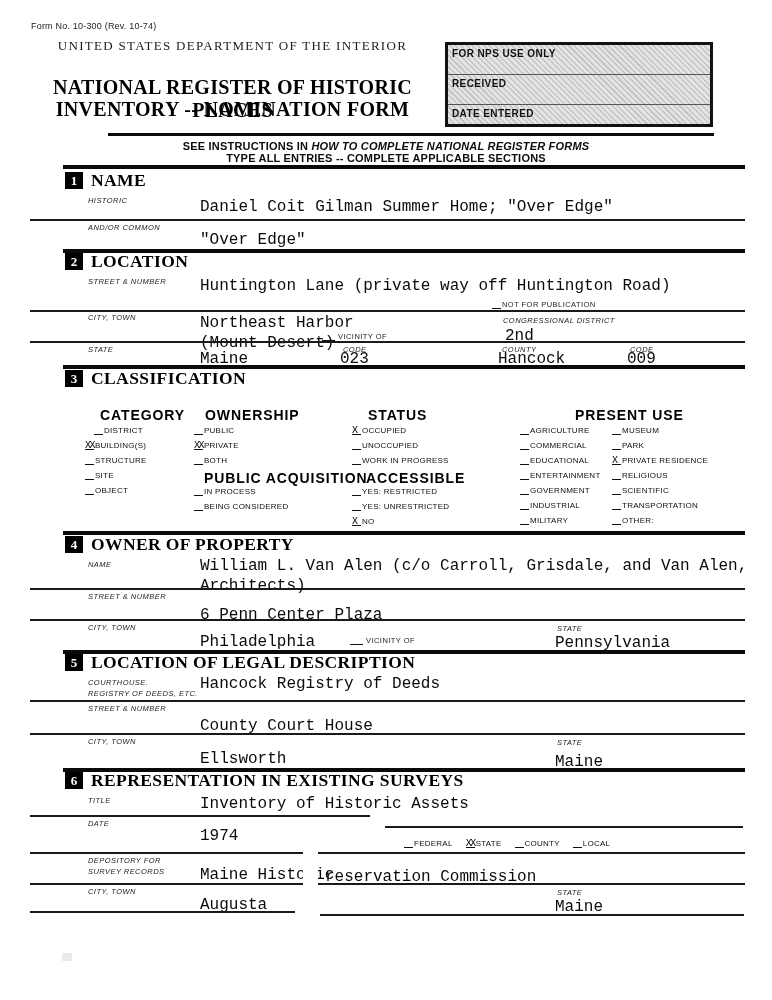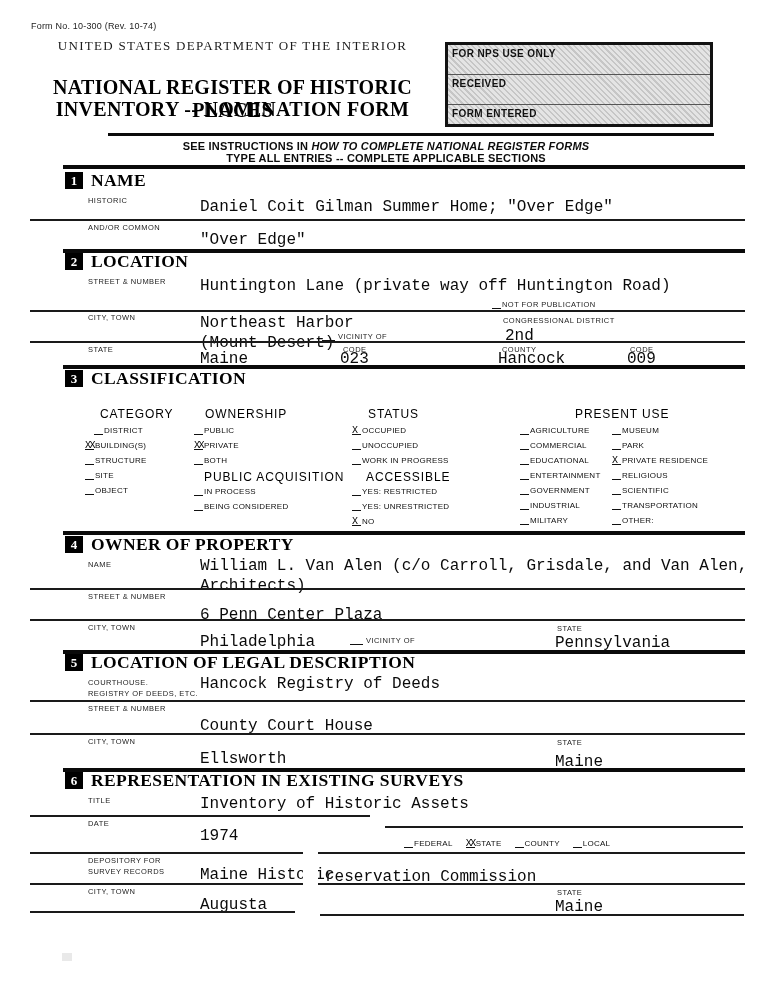--- a/index.html
+++ b/index.html
@@ -1,21 +1,21 @@
 <!DOCTYPE html>
 <html><head>
 <meta charset="utf-8">
 <style>
   html,body{margin:0;padding:0;background:#fff;}
   .page{position:relative;width:772px;height:1000px;background:#fff;overflow:hidden;
         font-family:"Liberation Sans",sans-serif;color:#111;}
 
   
   .lbl{position:absolute;font-size:7.5px;line-height:1.4;letter-spacing:.45px;
-       color:#1c1c1c;white-space:pre-line;font-weight:400;}
+       color:#1c1c1c;white-space:pre-line;font-weight:400;font-style:italic;}
   
   .val{position:absolute;font-family:"Liberation Mono",monospace;font-size:16px;
        line-height:1.22;color:#0a0a0a;white-space:pre-line;}
 
   .rule{position:absolute;background:#1a1a1a;height:2px;}
   .thick{position:absolute;background:#0a0a0a;height:3.5px;}
 
   .sec{position:absolute;display:flex;align-items:center;gap:8px;}
   .num{width:18px;height:17px;background:#000;color:#fff;text-align:center;flex:none;
        font:700 13px/17px "Liberation Serif",serif;}
@@ -30,21 +30,21 @@
 
   .npsbox{position:absolute;left:445px;top:42px;width:262px;height:79px;border:3px solid #121212;
           background:repeating-linear-gradient(45deg,#c6c6c6 0 1.5px,#e4e4e4 1.5px 4px);}
   .nps-t{position:absolute;font-weight:700;font-size:10px;letter-spacing:.4px;color:#111;white-space:nowrap;}
   .nps-line{position:absolute;left:0;width:100%;height:1px;background:#555;}
 
   .instr{position:absolute;left:0;width:772px;text-align:center;font-weight:700;
          font-size:11px;letter-spacing:.2px;color:#0c0c0c;}
   .instr em{font-style:italic;}
 
-  .cl-h{position:absolute;font-weight:400;font-size:12px;letter-spacing:.9px;color:#000;white-space:nowrap;}
+  .cl-h{position:absolute;font-weight:700;font-size:14px;letter-spacing:.9px;color:#000;white-space:nowrap;}
   .cl{position:absolute;display:flex;align-items:flex-end;font-size:8px;letter-spacing:.25px;
       white-space:nowrap;color:#0e0e0e;}
   .cli{display:flex;align-items:flex-end;font-size:8px;letter-spacing:.25px;white-space:nowrap;color:#0e0e0e;}
   .chk{display:inline-block;position:relative;width:9px;height:8px;border-bottom:1.6px solid #111;
        margin-right:1px;flex:none;}
   .chk .mk{position:absolute;left:0;bottom:-2px;font-family:"Liberation Mono",monospace;
            font-size:10px;letter-spacing:-1.5px;color:#000;font-style:normal;}
   .wide{width:13px;margin-right:3px;}
   .lbl-in{font-size:7.5px;letter-spacing:.45px;color:#1c1c1c;}
 
@@ -60,21 +60,21 @@
   <div class="hdr-formno" style="left:31px;top:21px">Form No. 10-300 (Rev. 10-74)</div>
   <div class="hdr-dept" style="left:35px;top:38px;width:395px">UNITED STATES DEPARTMENT OF THE INTERIOR</div>
   <div class="hdr-title" style="left:15px;top:76px;width:435px">NATIONAL REGISTER OF HISTORIC PLACES</div>
   <div class="hdr-title" style="left:15px;top:98px;width:435px">INVENTORY -- NOMINATION FORM</div>
 
   <div class="npsbox">
     <div class="nps-t" style="left:4px;top:3px">FOR NPS USE ONLY</div>
     <div class="nps-line" style="top:29px"></div>
     <div class="nps-t" style="left:4px;top:33px">RECEIVED</div>
     <div class="nps-line" style="top:59px"></div>
-    <div class="nps-t" style="left:4px;top:63px">FORM ENTERED</div>
+    <div class="nps-t" style="left:4px;top:63px">DATE ENTERED</div>
   </div>
 
   <div class="thick" style="left:108px;top:133px;width:606px;height:3px"></div>
   <div class="instr" style="top:140px"><span>SEE INSTRUCTIONS IN </span><em>HOW TO COMPLETE NATIONAL REGISTER FORMS</em></div>
   <div class="instr" style="top:152px">TYPE ALL ENTRIES -- COMPLETE APPLICABLE SECTIONS</div>
   <div class="thick" style="left:63px;top:165px;width:682px;height:4px"></div>
 
   <div class="sec" style="left:65px;top:172px">
     <span class="num">1</span>
     <span class="sec-title">NAME</span>

